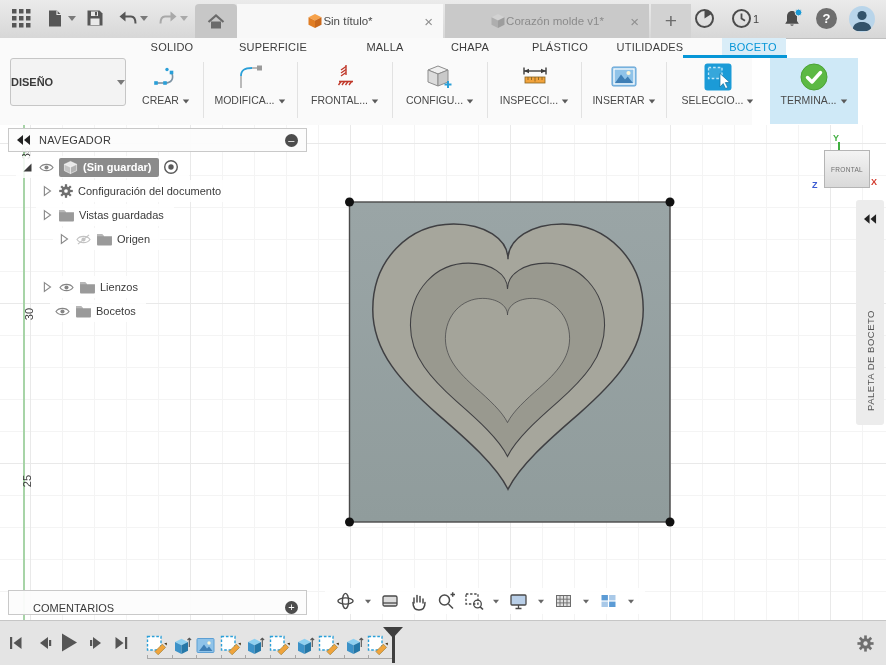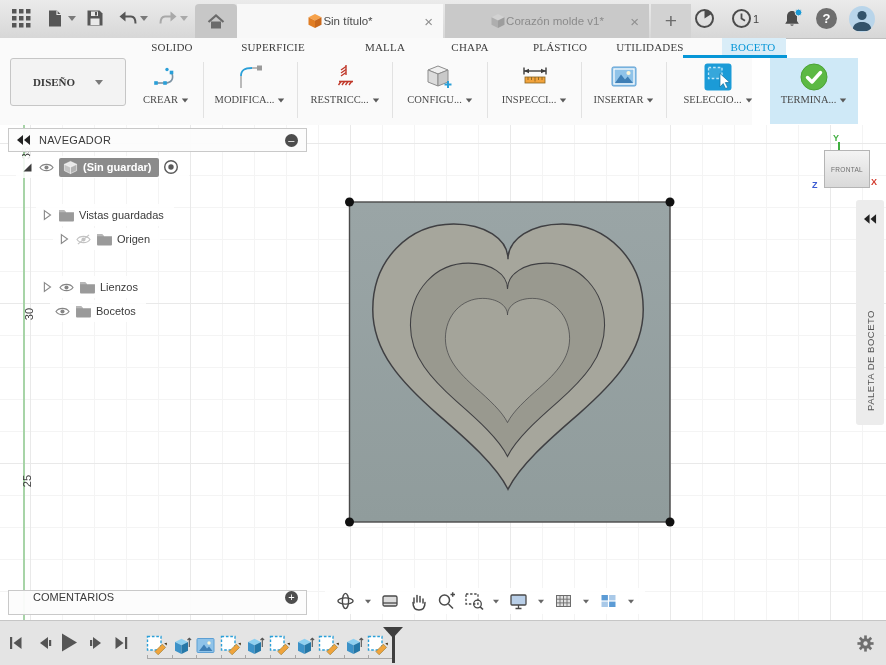--- a/index.html
+++ b/index.html
@@ -25,28 +25,28 @@
   .newtab{position:absolute;left:651px;top:4px;width:40px;height:34px;background:#d2d2d2;
     display:flex;align-items:center;justify-content:center;font-size:21px;color:#6d6d6d;}
   .count{position:absolute;left:753px;top:13px;font-size:11px;color:#444;}
   .help-badge{position:absolute;left:816px;top:8px;width:21px;height:21px;border-radius:50%;
     background:#6e6e6e;color:#fff;display:flex;align-items:center;justify-content:center;
     font-size:13px;font-weight:bold;}
   .avatar{position:absolute;left:849px;top:6px;width:26px;height:26px;border-radius:50%;
     background:#b9d5ea;overflow:hidden;}
 
   
-  .ribbon{left:0;top:38px;width:752px;height:87px;background:#fafafa;border-bottom:6px solid #d946ef;font-family:Liberation Serif, serif;}
+  .ribbon{left:0;top:38px;width:752px;height:87px;background:#fafafa;border-bottom:6px solid #d946ef;}
   .rtab{position:absolute;top:3px;transform:translateX(-50%);font-size:11px;color:#3c3c3c;
     letter-spacing:.2px;white-space:nowrap;}
   .rtab.active-tab{color:#0696d7;}
   .rtab-bg{position:absolute;left:722px;top:0;width:64px;height:20px;background:#d9edf8;}
   .rtab-underline{position:absolute;left:683px;top:17px;width:104px;height:3px;background:#0696d7;}
   .design-btn{position:absolute;left:10px;top:20px;width:114px;height:46px;background:#f3f3f3;
-    border:1px solid #c6c6c6;border-radius:3px;display:flex;align-items:center;justify-content:center;
+    border:1px solid #c6c6c6;border-radius:3px;display:flex;align-items:center;justify-content:space-between;
     gap:20px;font-size:11px;font-weight:bold;color:#3a3a3a;}
   .rgroup{position:absolute;top:20px;height:66px;text-align:center;}
   .rgroup .g-icon{margin:4px auto 2px auto;width:30px;height:30px;}
   .rgroup .g-label{font-size:10.5px;color:#4a4a4a;white-space:nowrap;}
   .rgroup .g-label .caret{border-top-color:#5a5a5a;margin-left:3px;transform:scale(.8);}
   .rgroup.highlight{background:#cfe9f7;}
   .gsep{position:absolute;top:24px;width:1px;height:56px;background:#e2e2e2;}
 
   
   .canvas{left:0;top:125px;width:886px;height:495px;background-color:#fff;
@@ -81,21 +81,21 @@
   .axis-label{position:absolute;font-size:9px;font-weight:bold;z-index:2;}
 
   
   .palette{position:absolute;left:856px;top:75px;width:28px;height:225px;background:#ececec;
     border-radius:3px;z-index:2;display:flex;flex-direction:column;align-items:center;}
   .palette .vtext{margin-top:auto;margin-bottom:14px;writing-mode:vertical-rl;transform:rotate(180deg);
     font-size:9.5px;color:#555;letter-spacing:.5px;}
 
   
   .comments{position:absolute;left:8px;top:465px;width:297px;height:23px;
-    background:rgba(252,252,252,.95);border:1px solid #c9c9c9;display:flex;align-items:flex-start;
+    background:rgba(252,252,252,.95);border:1px solid #c9c9c9;display:flex;align-items:flex-end;
     font-size:11px;color:#3a3a3a;z-index:2;gap:27px;}
   .comments .title{margin-left:24px;}
   .navbar{position:absolute;left:325px;top:463px;height:26px;display:flex;align-items:center;
     gap:8px;background:rgba(255,255,255,.9);border-radius:3px;padding:0 10px;z-index:2;}
   .navbar .caret{transform:scale(.75);border-top-color:#666;}
 
   
   .timeline{left:0;top:620px;width:886px;height:45px;background:#e4e4e4;border-top:1px solid #c6c6c6;}
   .pb{position:absolute;top:14px;}
   .tl-item{position:absolute;top:14px;width:21px;height:21px;}
@@ -258,21 +258,21 @@
 
     <div class="rgroup" style="left:299px;width:92px">
       <div class="g-icon">
         <svg width="30" height="30" viewBox="0 0 30 30" stroke="#c0392b" fill="none" stroke-width="1.4">
           <path d="M16,3 V13"></path>
           <path d="M16,4.5 l-5,3.5 M16,7.5 l-5,3.5 M16,10.5 l-5,3.5"></path>
           <path d="M9,19.5 H23" stroke-width="1.6"></path>
           <path d="M11,19.5 l-2.5,3.5 M14.5,19.5 l-2.5,3.5 M18,19.5 l-2.5,3.5 M21.5,19.5 l-2.5,3.5"></path>
           </svg>
       </div>
-      <div class="g-label"><span>RESTRICC...</span><span class="caret"></span></div>
+      <div class="g-label"><span>FRONTAL...</span><span class="caret"></span></div>
     </div>
     <div class="gsep" style="left:392px"></div>
 
     <div class="rgroup" style="left:394px;width:92px">
       <div class="g-icon">
         <svg width="30" height="30" viewBox="0 0 30 30">
           <polygon points="13,4 23,8 13,12 3,8" fill="#f0f0f0" stroke="#8d8d8d"></polygon>
           <polygon points="3,8 13,12 13,24 3,20" fill="#dcdcdc" stroke="#8d8d8d"></polygon>
           <polygon points="23,8 13,12 13,24 23,20" fill="#c9c9c9" stroke="#8d8d8d"></polygon>
           <path d="M23,19 v7 M19.5,22.5 h7" stroke="#2a9fd8" stroke-width="2" fill="none"></path>
@@ -390,20 +390,40 @@
           <polygon points="14.5,4.6 8,7.7 8,14.5 14.5,11.4" fill="#b2b2b2" stroke="#fff" stroke-width=".6"></polygon>
           </svg>
         <span>(Sin guardar)</span>
       </span>
       <svg width="16" height="16" viewBox="0 0 16 16">
         <circle cx="8" cy="8" r="6.3" fill="#fff" stroke="#5a5a5a" stroke-width="1.4"></circle>
           <circle cx="8" cy="8" r="2.7" fill="#5a5a5a"></circle>
         </svg>
     </div>
 
+    <div class="tree-row" style="left:36px;top:55px">
+      <svg width="14" height="14" viewBox="0 0 16 16">
+          <polygon points="5,3 12,8 5,13" fill="none" stroke="#8a8a8a" stroke-width="1.3"></polygon>
+        </svg>
+      <svg width="16" height="16" viewBox="0 0 20 20">
+        <g fill="#6f6f6f">
+            <rect x="8.6" y="1.5" width="2.8" height="4"></rect>
+            <rect x="8.6" y="14.5" width="2.8" height="4"></rect>
+            <rect x="1.5" y="8.6" width="4" height="2.8"></rect>
+            <rect x="14.5" y="8.6" width="4" height="2.8"></rect>
+        <rect x="8.6" y="1.5" width="2.8" height="4" transform="rotate(45 10 10)"></rect>
+            <rect x="8.6" y="14.5" width="2.8" height="4" transform="rotate(45 10 10)"></rect>
+            <rect x="1.5" y="8.6" width="4" height="2.8" transform="rotate(45 10 10)"></rect>
+            <rect x="14.5" y="8.6" width="4" height="2.8" transform="rotate(45 10 10)"></rect>
+        <circle cx="10" cy="10" r="5.6"></circle>
+          </g>
+          <circle cx="10" cy="10" r="2.3" fill="#fff"></circle>
+        </svg>
+      <span>Configuración del documento</span>
+    </div>
 
     <div class="tree-row" style="left:36px;top:79px">
       <svg width="14" height="14" viewBox="0 0 16 16">
           <polygon points="5,3 12,8 5,13" fill="none" stroke="#8a8a8a" stroke-width="1.3"></polygon>
         </svg>
       <svg width="17" height="14" viewBox="0 0 18 15">
         <path d="M1,2.5 h5.5 l2,2 H17 v9 a1,1 0 0 1 -1,1 H2 a1,1 0 0 1 -1,-1 z" fill="#9a9a9a"></path>
           <path d="M1,2.5 h5.5 l2,2 H1 z" fill="#b9b9b9"></path>
         </svg>
       <span>Vistas guardadas</span>

